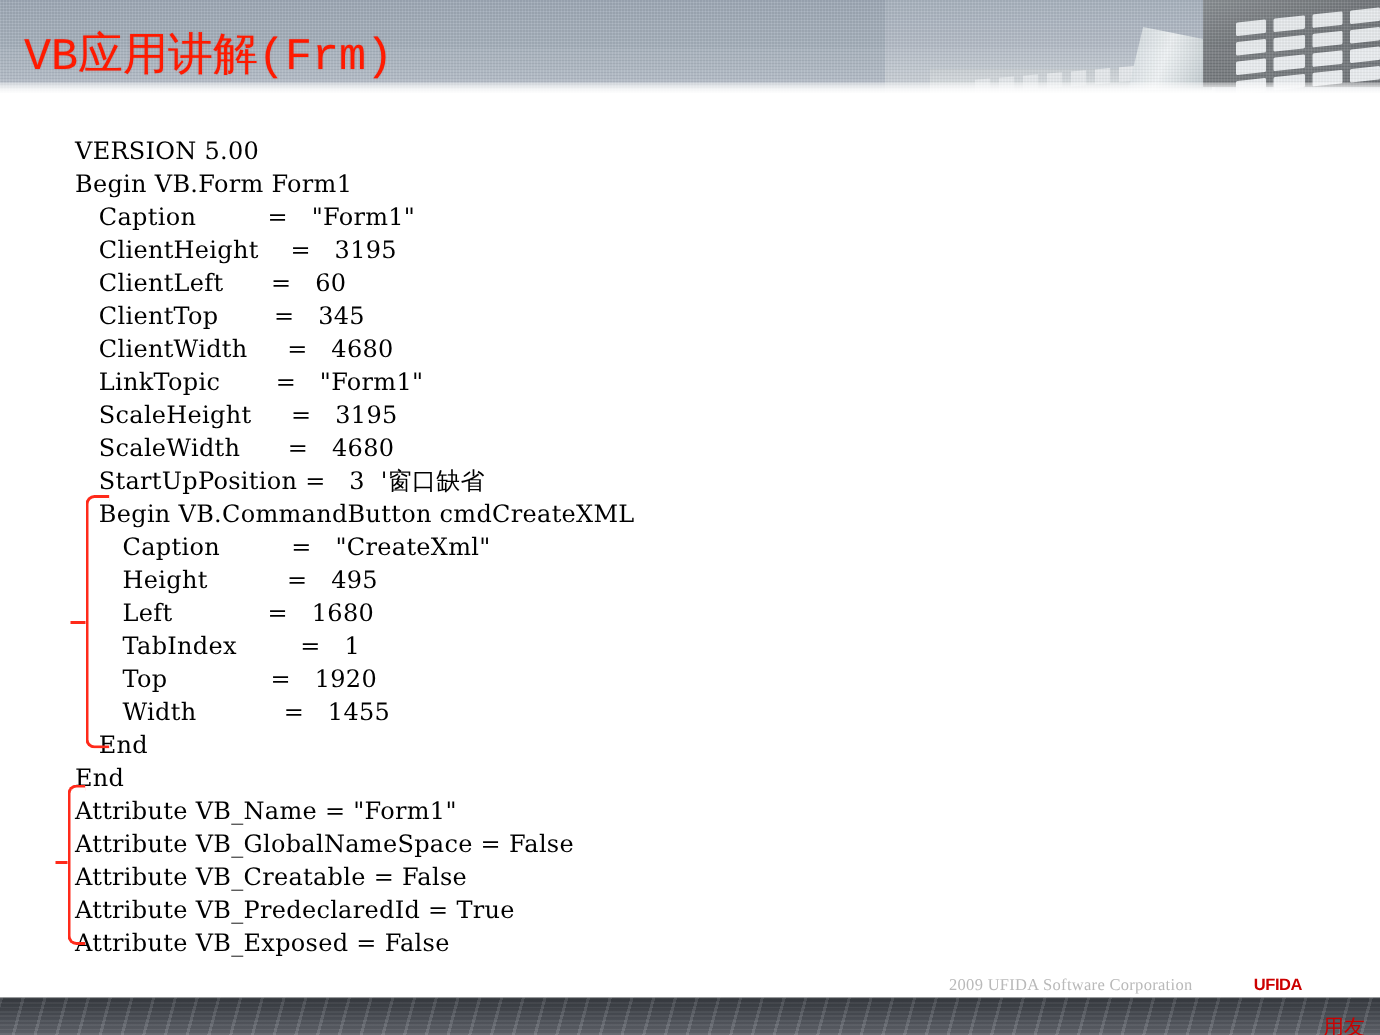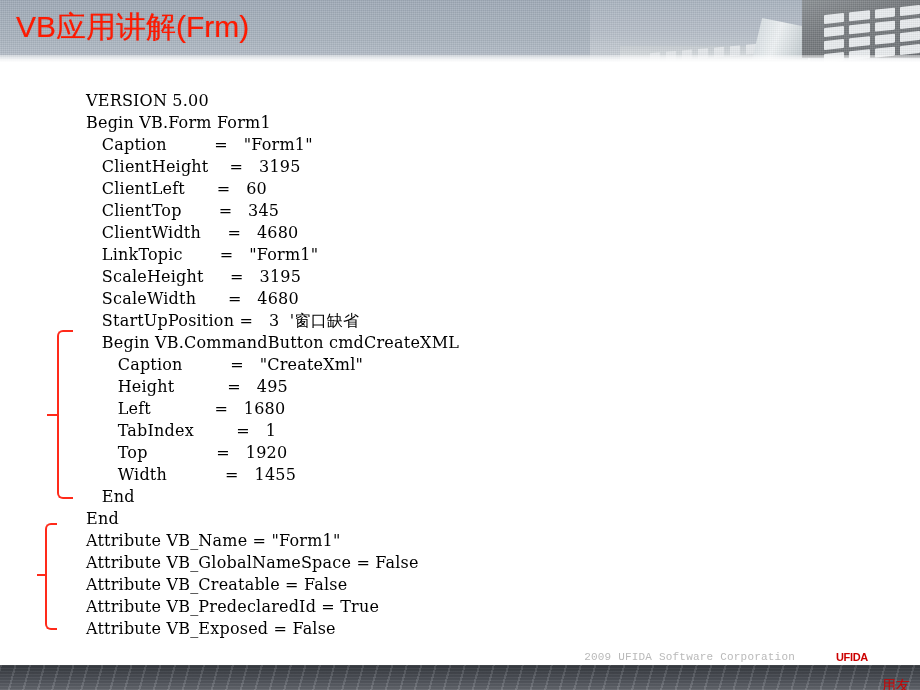--- a/index.html
+++ b/index.html
@@ -107,42 +107,41 @@
   #header-lightband {
     position: absolute;
     left: 0; top: 55px;
     width: 920px; height: 8px;
     background: linear-gradient(180deg, rgba(255,255,255,0.35) 0%, rgba(255,255,255,0.85) 60%, #ffffff 100%);
   }
 
   #slide-title {
     position: absolute;
     left: 16px;
-    top: 9px;
-    font-family: Liberation Sans, sans-serif;
+    top: 21px;
+    font-family: Liberation Mono, monospace;
     font-size: 30px;
     line-height: 36px;
     color: #ff1a00;
     white-space: nowrap;
     letter-spacing: 0px;
     text-shadow: 0 0 1px rgba(180,0,0,0.35);
   }
 
   
   #code-block {
     position: absolute;
     left: 50px;
     top: 90px;
     font-family: "DejaVu Serif", "Liberation Serif", serif;
     font-size: 16px;
     line-height: 22px;
     color: #000000;
     white-space: pre;
     letter-spacing: 0.2px;
-    margin-left: 36px;
   }
   .code-line {
     height: 22px;
     white-space: pre;
   }
 
   
   .brace {
     position: absolute;
     border-left: 2px solid #ff2a1a;
@@ -176,21 +175,21 @@
     background-image:
       repeating-linear-gradient(105deg, rgba(255,255,255,0.10) 0 2px, rgba(0,0,0,0.10) 2px 14px),
       repeating-linear-gradient(0deg, rgba(255,255,255,0.06) 0 1px, rgba(0,0,0,0.06) 1px 3px);
     opacity: 0.8;
   }
 
   #footer-credit {
     position: absolute;
     right: 125px;
     top: 650px;
-    font-family: Liberation Mono, monospace;
+    font-family: Liberation Serif, serif;
     font-size: 11px;
     line-height: 14px;
     color: #b9b9b9;
     white-space: nowrap;
     letter-spacing: 0.2px;
     text-align: center;
   }
   #footer-logo {
     position: absolute;
     right: 52px;

